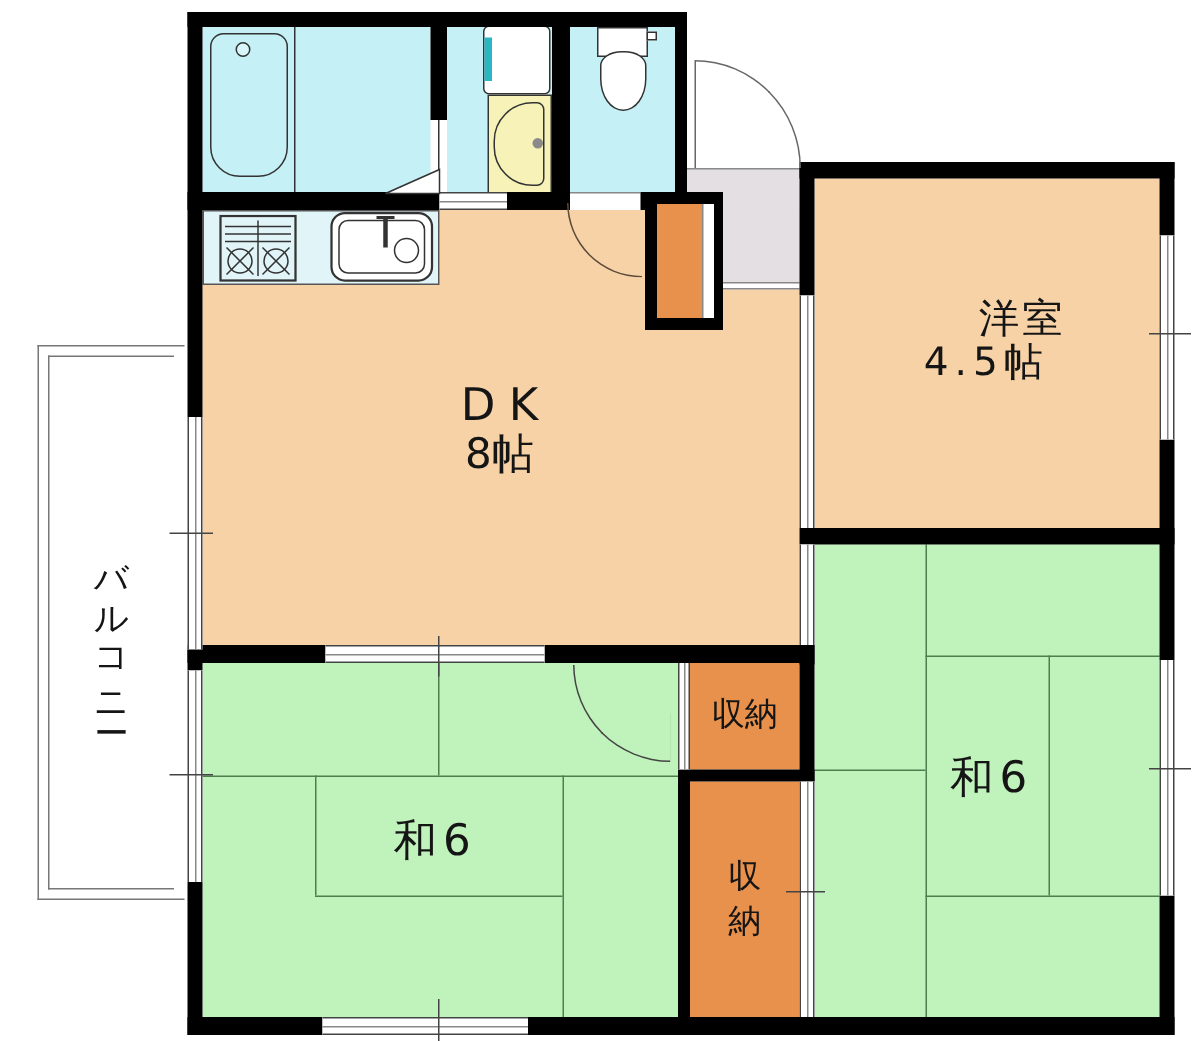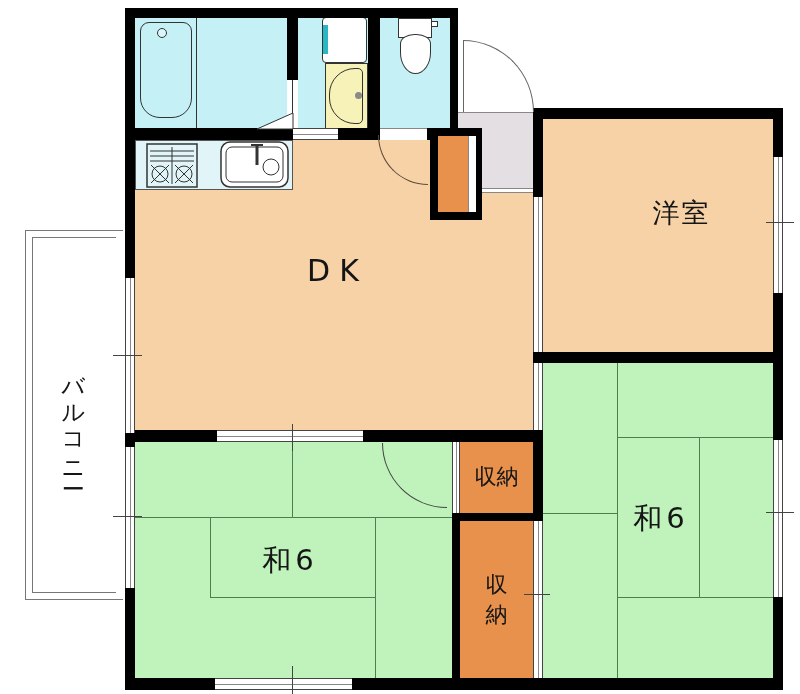--- a/index.html
+++ b/index.html
@@ -146,22 +146,24 @@
   <div class="abs arc-bl" style="left:378px;top:135px;width:50px;height:50px;"></div>
   <div class="abs arc-bl" style="left:382px;top:443px;width:65px;height:65px;border-color:#444;"></div>
   <svg class="abs" style="left:255px;top:110px;" width="40" height="22" viewBox="0 0 40 22">
     <polygon points="2,19 38,3 38,19" fill="#fff" stroke="#333" stroke-width="1"></polygon>
   </svg>
 
   <div class="abs" style="left:25px;top:230px;width:98px;height:370px;border:1px solid #777;border-right:none;"></div>
   <div class="abs" style="left:32px;top:237px;width:84px;height:356px;border:1px solid #777;border-right:none;"></div>
 
   <div class="abs lbl" style="left:283px;top:254px;width:100px;font-size:30px;letter-spacing:9px;text-indent:9px;">DK</div>
+  <div class="abs lbl" style="left:283px;top:287px;width:100px;font-size:28px;">8帖</div>
 
   <div class="abs lbl" style="left:619px;top:198px;width:125px;font-size:27px;letter-spacing:2px;">洋室</div>
+  <div class="abs lbl" style="left:595px;top:228px;width:125px;font-size:26px;letter-spacing:4px;">4.5帖</div>
 
   <div class="abs lbl" style="left:240px;top:544px;width:100px;font-size:29px;letter-spacing:4px;">和6</div>
   <div class="abs lbl" style="left:611px;top:502px;width:100px;font-size:29px;letter-spacing:4px;">和6</div>
 
   <div class="abs lbl" style="left:460px;top:465px;width:73px;font-size:22px;">収納</div>
   <div class="abs lbl" style="left:483px;top:570px;width:27px;font-size:22px;line-height:1.35;white-space:normal;word-break:break-all;">収納</div>
 
   <div class="abs lbl" style="left:60px;top:335px;height:170px;font-size:23px;writing-mode:vertical-rl;letter-spacing:3px;">バルコニー</div>
 
 </div>

